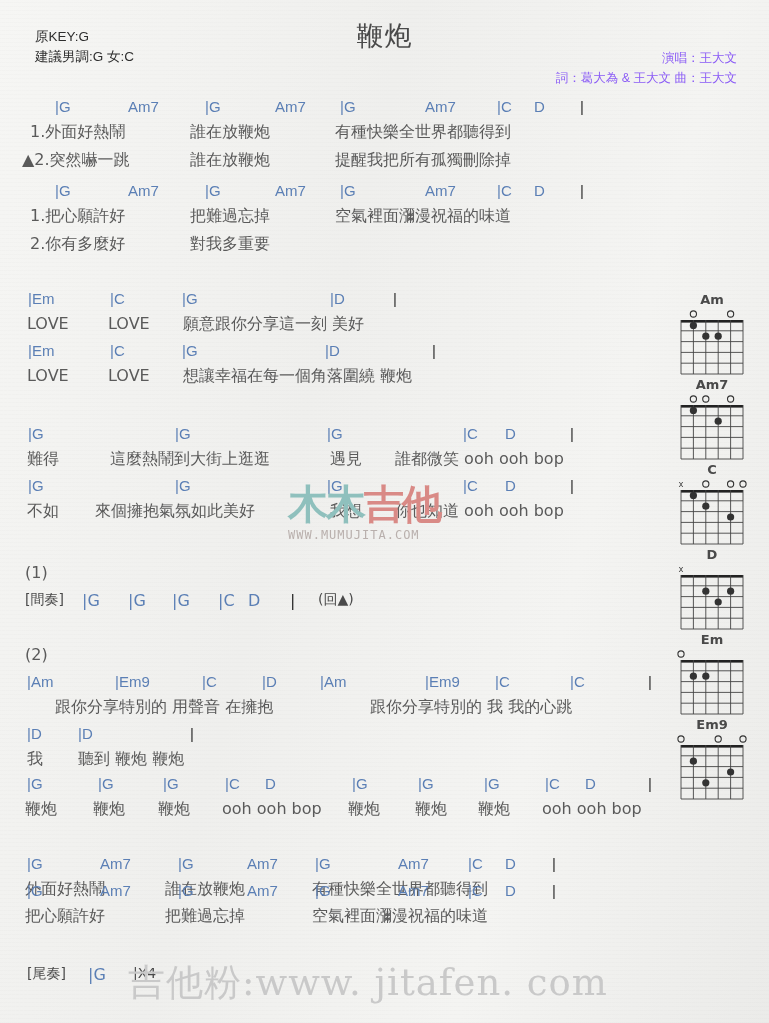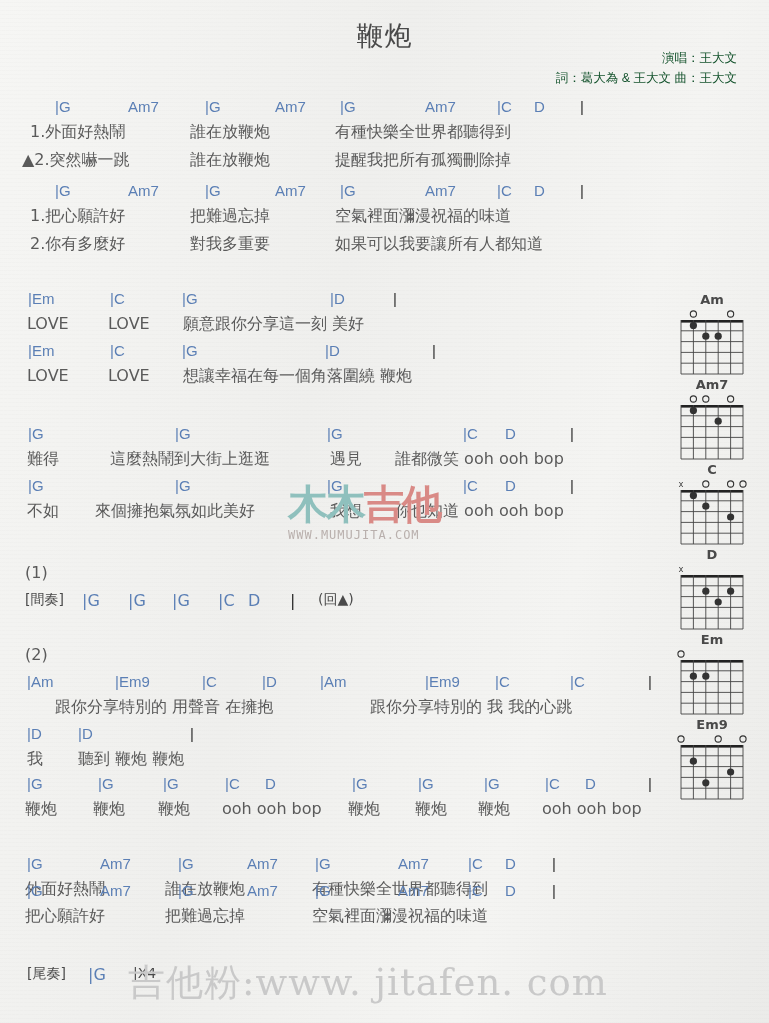--- a/index.html
+++ b/index.html
@@ -22,21 +22,21 @@
   .sheet{position:absolute;inset:0;}
 
   
   .keyinfo{position:absolute;left:35px;top:27px;font-size:13.5px;line-height:20px;color:#2e2e2e;}
   .keyinfo div{white-space:nowrap;}
   .song-title{
     position:absolute;left:0;right:0;top:18px;text-align:center;
     font-size:27px;color:#4a4a4a;letter-spacing:1px;
     font-family:"DejaVu Sans","Liberation Sans",sans-serif;
   }
-  .credits{position:absolute;right:32px;top:48px;text-align:right;font-size:12.5px;line-height:20px;color:#14532d;}
+  .credits{position:absolute;right:32px;top:48px;text-align:right;font-size:12.5px;line-height:20px;color:#8b5cf6;}
 
   
   .body{position:absolute;left:0;top:0;width:690px;}
   .block{position:absolute;left:0;width:690px;}
   .line{position:relative;height:26px;white-space:pre;}
   .chordline{font-size:15px;color:#5b7fb5;letter-spacing:0px;height:24px;}
   .lyricline{font-size:16px;color:#5a5a5a;height:28px;font-family:"DejaVu Sans","Liberation Sans",sans-serif;}
   .tok{position:absolute;top:0;}
   .bar{color:#2f2f2f;}
   .chd{color:#5b7fb5;}
@@ -75,38 +75,42 @@
   }
   .diagram svg{display:block;margin:0 auto;}
 </style>
 </head>
 <body>
 
 <div class="paper-texture"></div>
 
 <div class="sheet">
 
+  <div class="keyinfo">
+    <div>原KEY:G</div>
+    <div>建議男調:G 女:C</div>
+  </div>
 
   <div class="song-title">鞭炮</div>
 
   <div class="credits">
     <div>演唱：王大文</div>
     <div>詞：葛大為 &amp; 王大文  曲：王大文</div>
   </div>
 
   <div class="body" id="body-root">
       <div class="block" style="top: 98px;">
         <div class="line chordline"><span class="tok chd" style="left: 55px;">|G</span><span class="tok chd" style="left: 128px;">Am7</span><span class="tok chd" style="left: 205px;">|G</span><span class="tok chd" style="left: 275px;">Am7</span><span class="tok chd" style="left: 340px;">|G</span><span class="tok chd" style="left: 425px;">Am7</span><span class="tok chd" style="left: 497px;">|C</span><span class="tok chd" style="left: 534px;">D</span><span class="tok bar" style="left: 580px;">|</span></div>
         <div class="line lyricline"><span class="tok" style="left: 30px;">1.外面好熱鬧</span><span class="tok" style="left: 190px;">誰在放鞭炮</span><span class="tok" style="left: 335px;">有種快樂全世界都聽得到</span></div>
         <div class="line lyricline"><span class="tok" style="left: 22px;">▲2.突然嚇一跳</span><span class="tok" style="left: 190px;">誰在放鞭炮</span><span class="tok" style="left: 335px;">提醒我把所有孤獨刪除掉</span></div>
       </div>
       <div class="block" style="top: 182px;">
         <div class="line chordline"><span class="tok chd" style="left: 55px;">|G</span><span class="tok chd" style="left: 128px;">Am7</span><span class="tok chd" style="left: 205px;">|G</span><span class="tok chd" style="left: 275px;">Am7</span><span class="tok chd" style="left: 340px;">|G</span><span class="tok chd" style="left: 425px;">Am7</span><span class="tok chd" style="left: 497px;">|C</span><span class="tok chd" style="left: 534px;">D</span><span class="tok bar" style="left: 580px;">|</span></div>
         <div class="line lyricline"><span class="tok" style="left: 30px;">1.把心願許好</span><span class="tok" style="left: 190px;">把難過忘掉</span><span class="tok" style="left: 335px;">空氣裡面瀰漫祝福的味道</span></div>
-        <div class="line lyricline"><span class="tok" style="left: 30px;">2.你有多麼好</span><span class="tok" style="left: 190px;">對我多重要</span><span class="tok" style="left: 335px;">如果可以我要讓所有人都知道</span></div>
+        <div class="line lyricline"><span class="tok" style="left: 30px;">2.你有多麼好</span><span class="tok" style="left: 190px;">對我多重要</span></div>
       </div>
       <div class="block" style="top: 290px;">
         <div class="line chordline"><span class="tok chd" style="left: 28px;">|Em</span><span class="tok chd" style="left: 110px;">|C</span><span class="tok chd" style="left: 182px;">|G</span><span class="tok chd" style="left: 330px;">|D</span><span class="tok bar" style="left: 393px;">|</span></div>
         <div class="line lyricline"><span class="tok" style="left: 27px;">LOVE</span><span class="tok" style="left: 108px;">LOVE</span><span class="tok" style="left: 183px;">願意跟你分享這一刻 美好</span></div>
         <div class="line chordline"><span class="tok chd" style="left: 28px;">|Em</span><span class="tok chd" style="left: 110px;">|C</span><span class="tok chd" style="left: 182px;">|G</span><span class="tok chd" style="left: 325px;">|D</span><span class="tok bar" style="left: 432px;">|</span></div>
         <div class="line lyricline"><span class="tok" style="left: 27px;">LOVE</span><span class="tok" style="left: 108px;">LOVE</span><span class="tok" style="left: 183px;">想讓幸福在每一個角落圍繞 鞭炮</span></div>
       </div>
       <div class="block" style="top: 425px;">
         <div class="line chordline"><span class="tok chd" style="left: 28px;">|G</span><span class="tok chd" style="left: 175px;">|G</span><span class="tok chd" style="left: 327px;">|G</span><span class="tok chd" style="left: 463px;">|C</span><span class="tok chd" style="left: 505px;">D</span><span class="tok bar" style="left: 570px;">|</span></div>
         <div class="line lyricline"><span class="tok" style="left: 27px;">難得</span><span class="tok" style="left: 110px;">這麼熱鬧到大街上逛逛</span><span class="tok" style="left: 330px;">遇見</span><span class="tok" style="left: 395px;">誰都微笑 ooh ooh bop</span></div>

